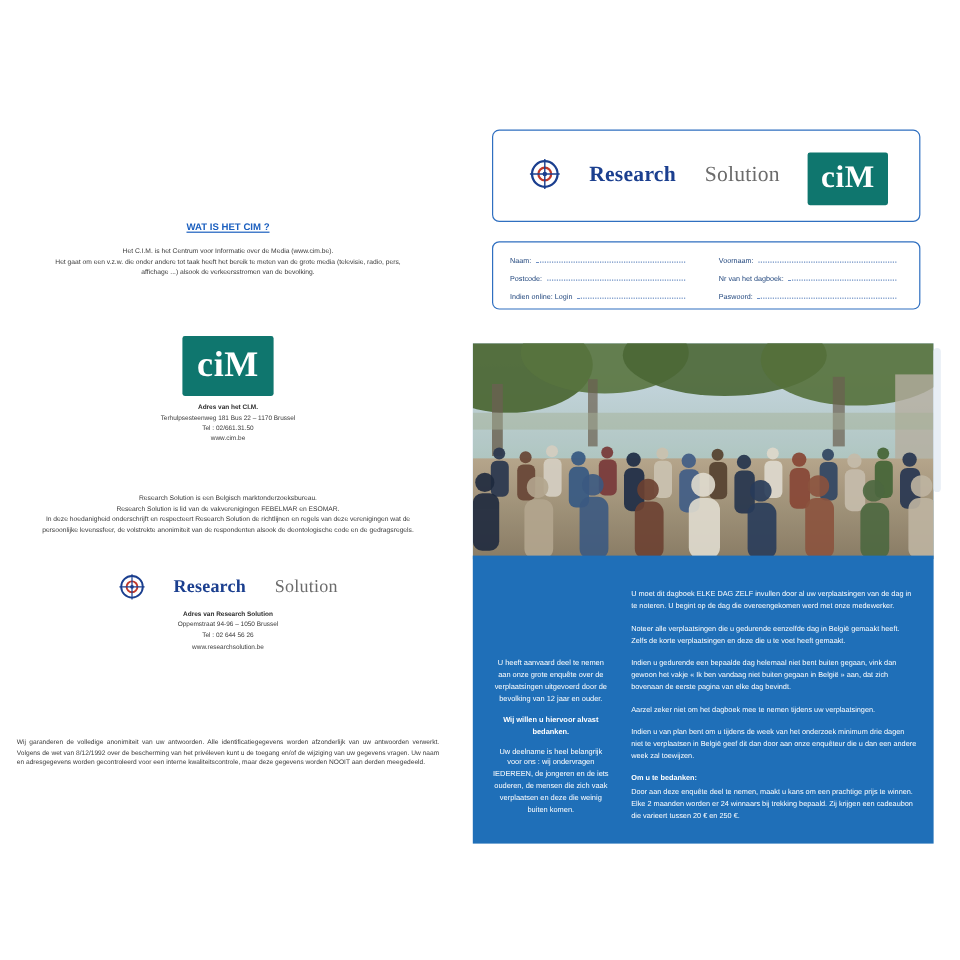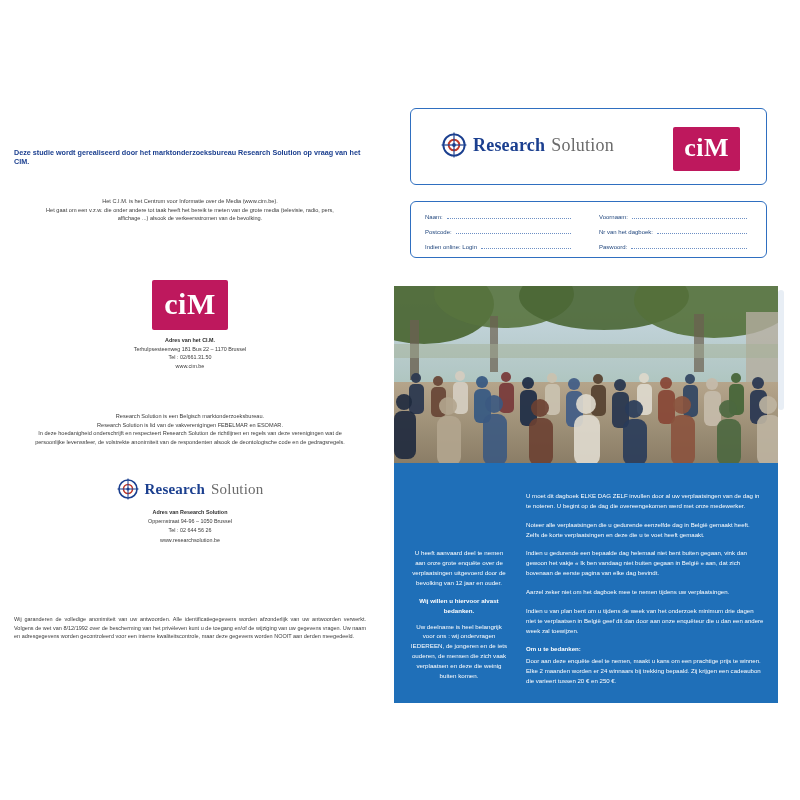--- a/index.html
+++ b/index.html
@@ -61,21 +61,21 @@
   
   #cim-logo-left {
     position: absolute;
     left: 120px;
     top: 160px;
     width: 140px;
     text-align: center;
   }
   .cim-mark {
     display: inline-block;
-    background: #be185d;
+    background: #0f766e;
     color: #ffffff;
     font-family: "Liberation Serif", serif;
     font-weight: bold;
     letter-spacing: 0.5px;
     line-height: 1;
     border-radius: 2px;
   }
   #cim-logo-left .cim-mark {
     font-size: 30px;
     padding: 9px 12px 11px 12px;
@@ -104,21 +104,21 @@
     position: absolute;
     left: 80px;
     top: 358px;
     width: 220px;
     text-align: center;
   }
   .rs-logo-row {
     display: flex;
     align-items: center;
     justify-content: center;
-    gap: 6px;
+    gap: 24px;
   }
   .rs-target {
     flex: 0 0 auto;
     position: relative;
     display: inline-block;
   }
   .rs-target svg { display: block; }
   .rs-word-1 {
     font-size: 15px;
     font-weight: bold;
@@ -304,23 +304,23 @@
     height: 120px;
     background: #e8eef5;
     border-radius: 3px;
   }
 </style>
 </head>
 <body>
 
 <div id="left-panel">
 
-  <div class="lead-line">Deze studie wordt gerealiseerd door het marktonderzoeksbureau Research Solution op vraag van het CIM.</div>
 
   <div id="what-is-cim">
+    <div class="section-title">WAT IS HET CIM ?</div>
     <div class="body-center" style="white-space:pre-line;">Het C.I.M. is het Centrum voor Informatie over de Media (www.cim.be).
 Het gaat om een v.z.w. die onder andere tot taak heeft het bereik te meten van de grote media (televisie, radio, pers, affichage ...) alsook de verkeersstromen van de bevolking.</div>
   </div>
 
   <div id="cim-logo-left">
     <span class="cim-mark">ciM</span>
     <div id="cim-address">
       <div class="addr-head">Adres van het CI.M.</div>
       <div>Terhulpsesteenweg 181 Bus 22 – 1170 Brussel</div>
       <div>Tel : 02/661.31.50</div>

